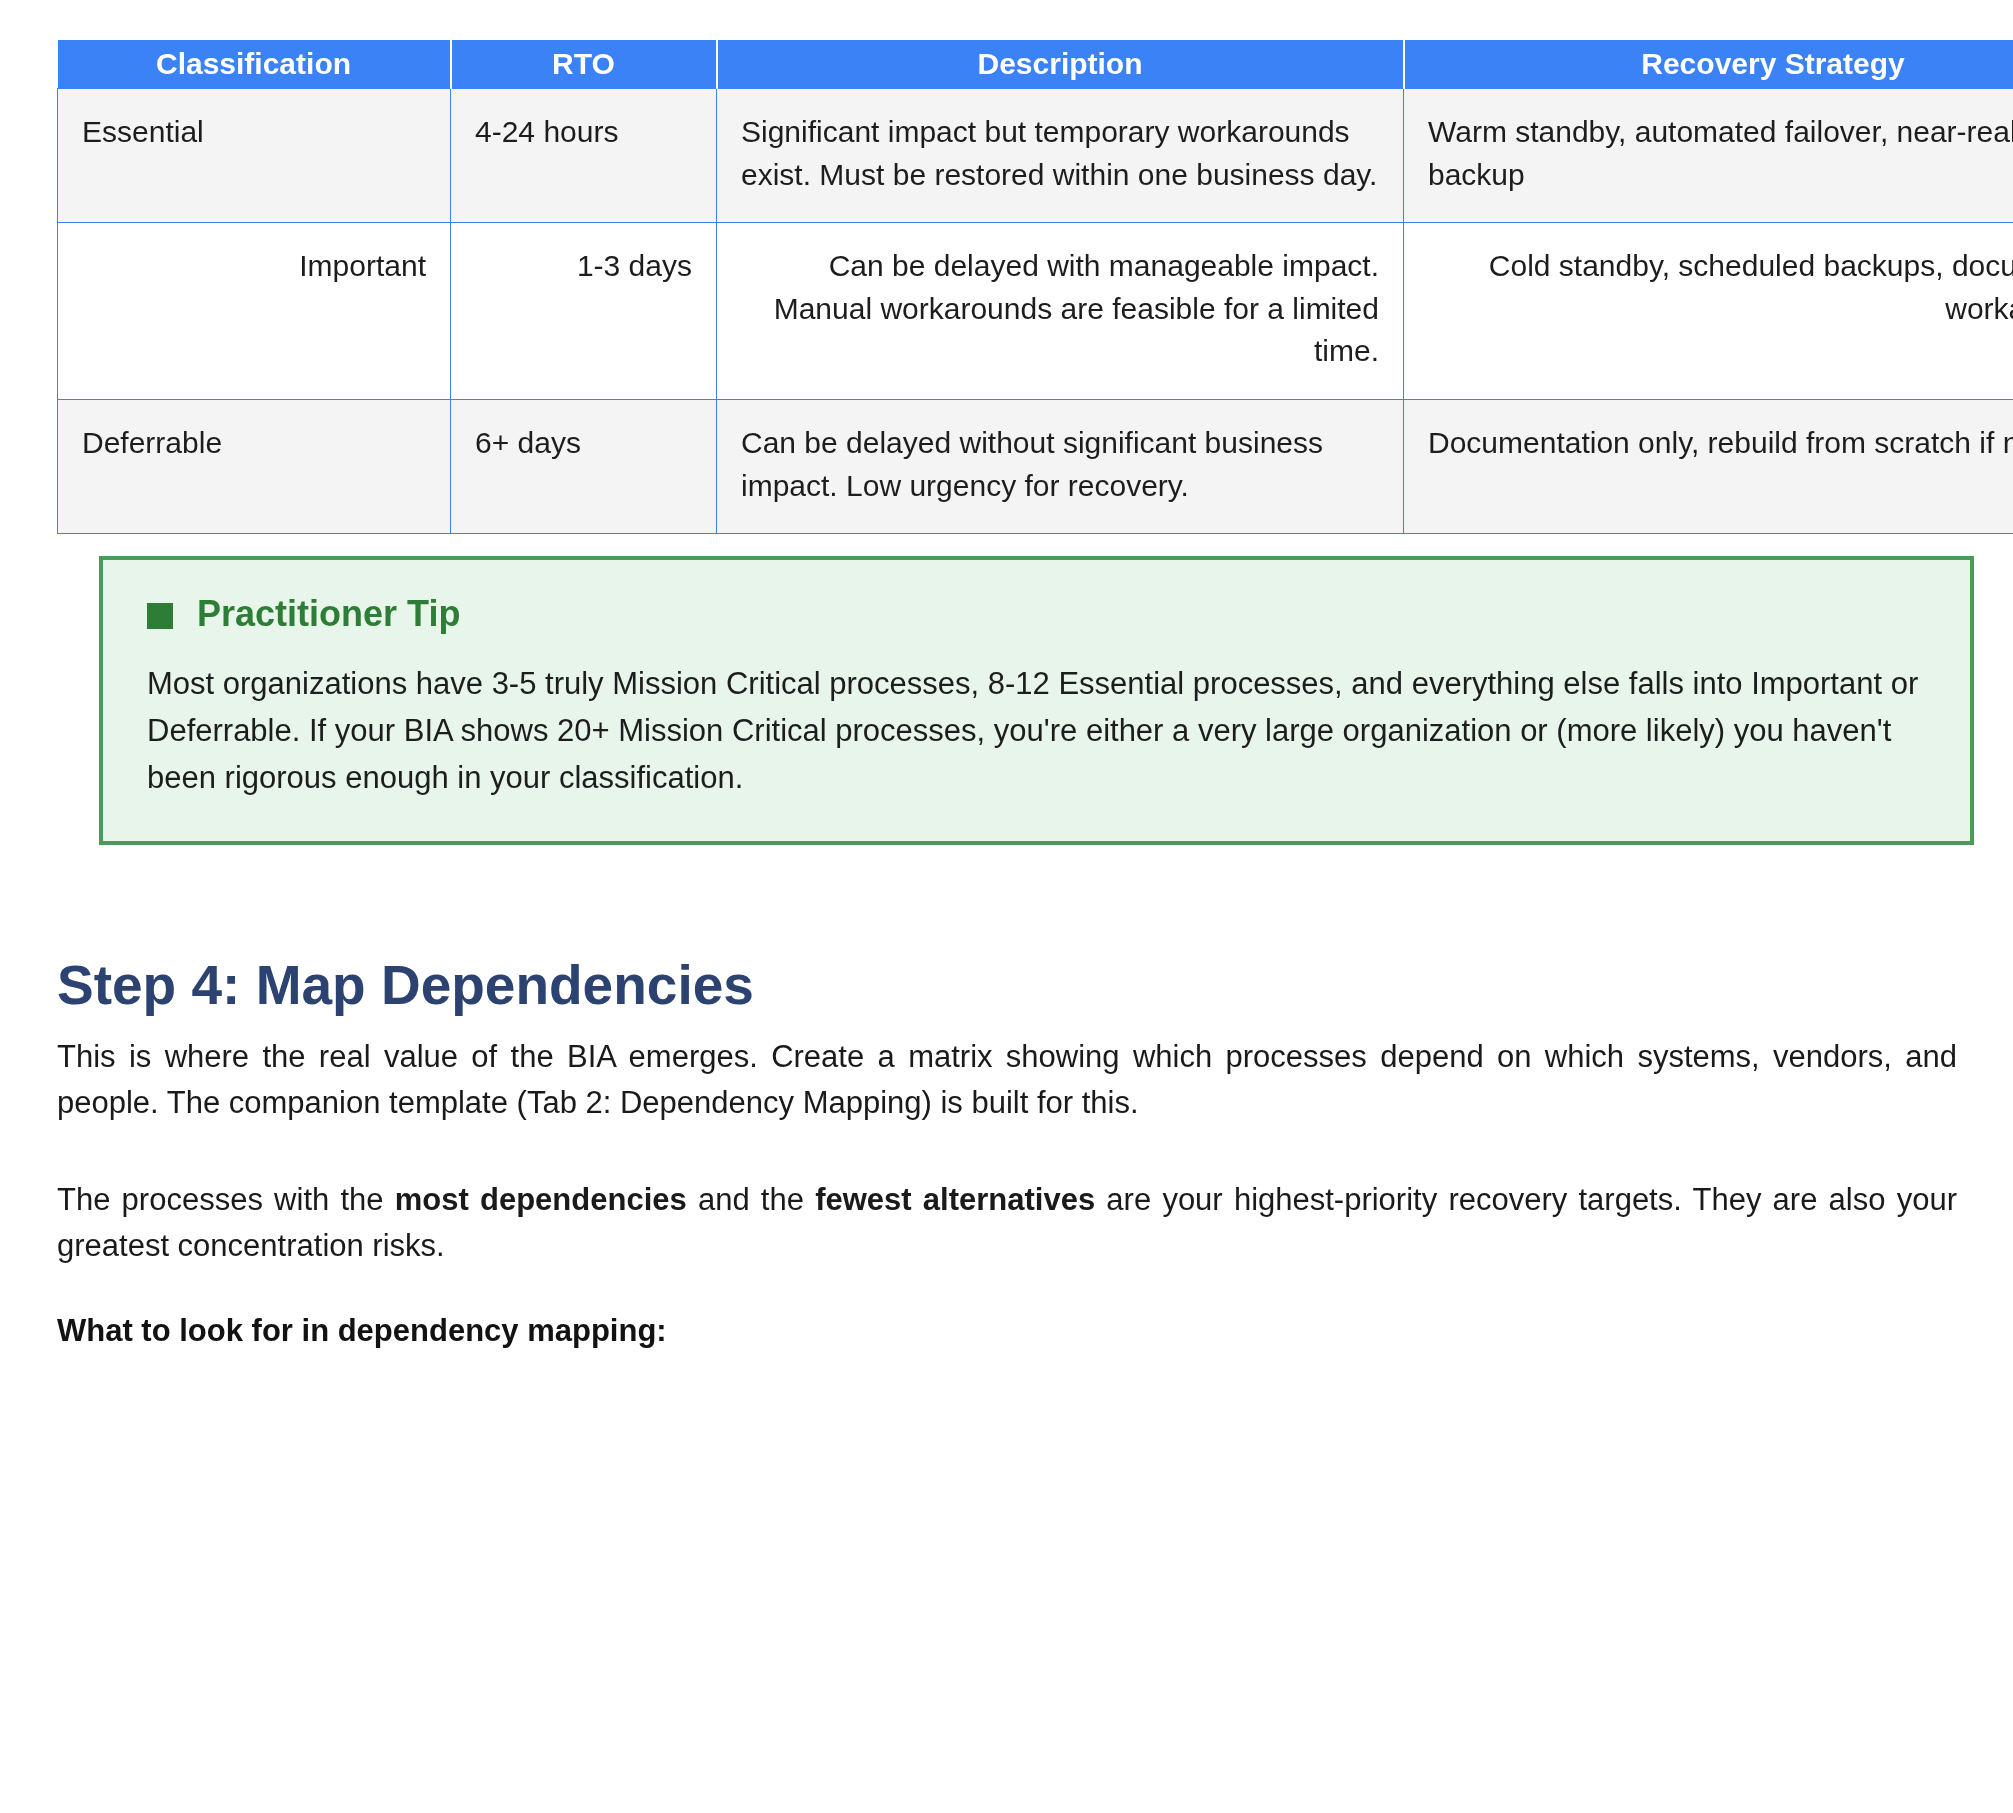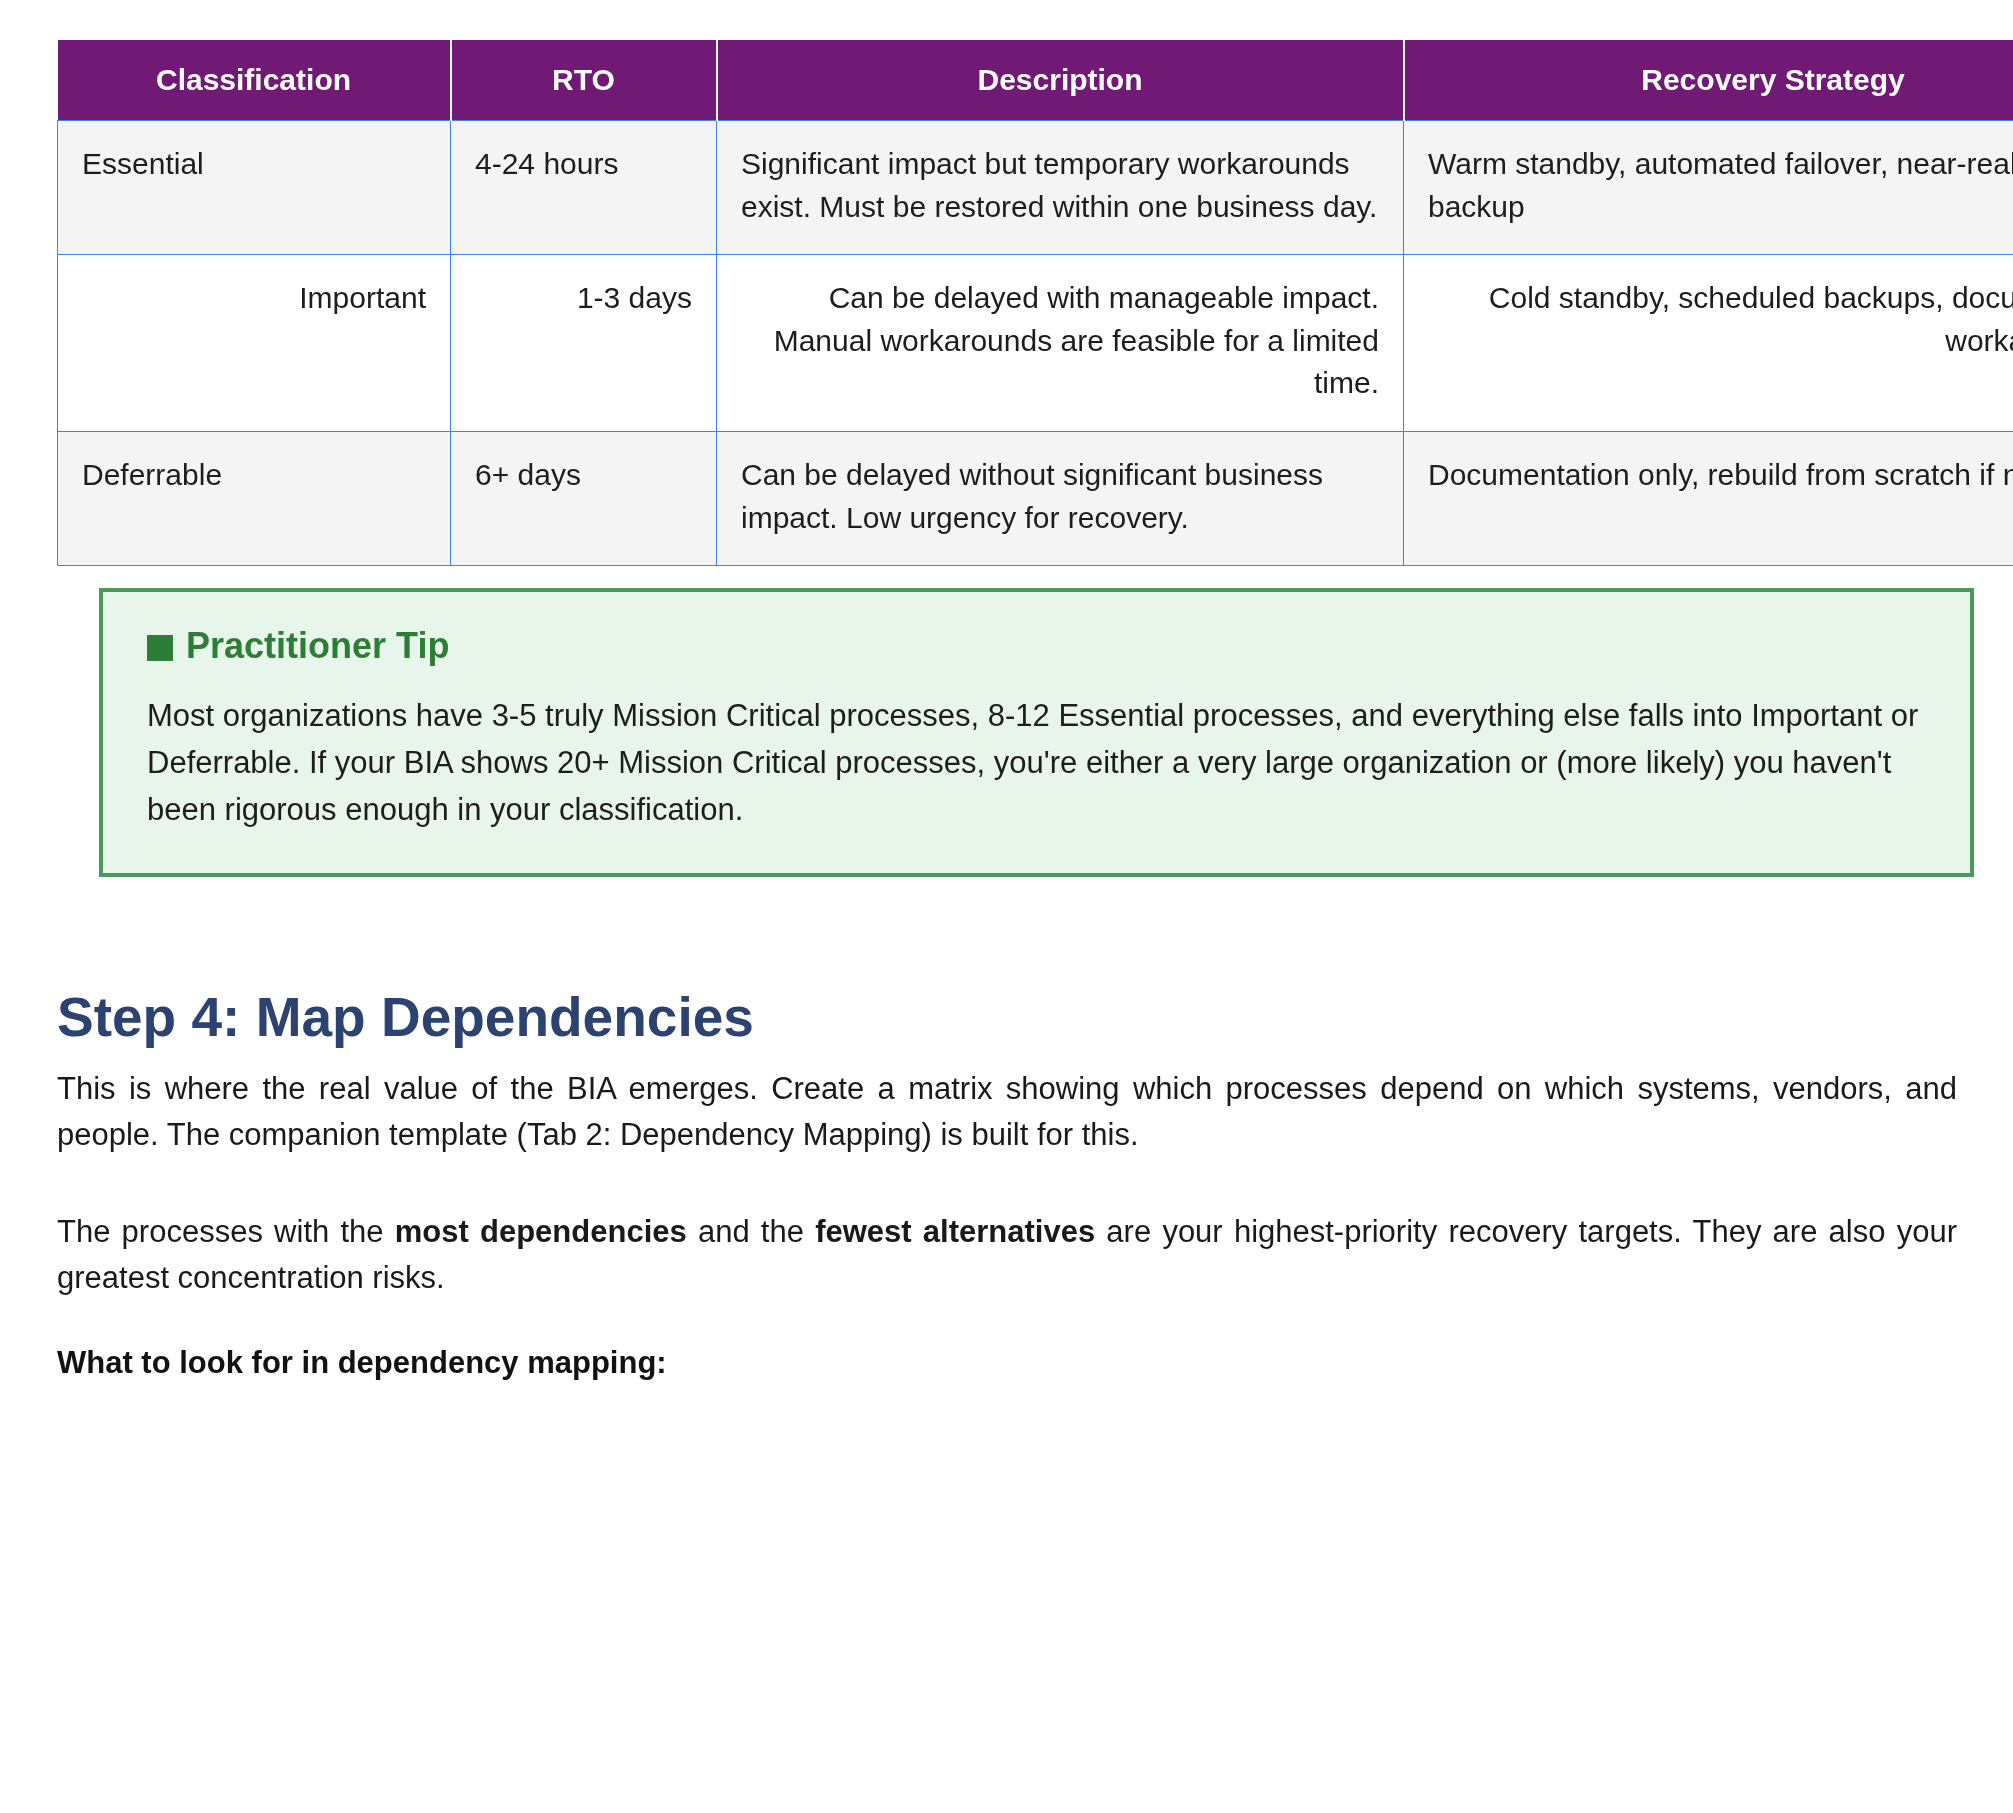--- a/index.html
+++ b/index.html
@@ -21,26 +21,26 @@
   }
 
   
   .rto-table {
     border-collapse: collapse;
     width: 1966px;
     margin: 0 0 0 0;
     table-layout: fixed;
   }
   .rto-table th {
-    background: #701a75;
+    background: #3b82f6;
     color: #ffffff;
     font-size: 30px;
     font-weight: bold;
     text-align: center;
-    padding: 22px 14px;
+    padding: 6px 14px;
     border-right: 2px solid #ffffff;
     line-height: 1.2;
   }
   .rto-table th:last-child { border-right: none; }
   .rto-table td {
     font-size: 30px;
     line-height: 1.42;
     padding: 22px 24px 26px 24px;
     vertical-align: top;
     border: 1px solid #3b82f6;
@@ -63,21 +63,21 @@
     border: 4px solid #4a9b5a;
     padding: 34px 44px 40px 44px;
   }
   .tip-title {
     color: #2e7d36;
     font-size: 36px;
     font-weight: bold;
     margin: 0 0 26px 0;
     display: flex;
     align-items: center;
-    gap: 13px;
+    gap: 24px;
     line-height: 1.1;
   }
   .tip-square {
     display: inline-block;
     width: 26px;
     height: 26px;
     background: #2e7d36;
     flex: 0 0 auto;
     position: relative;
     top: 2px;

